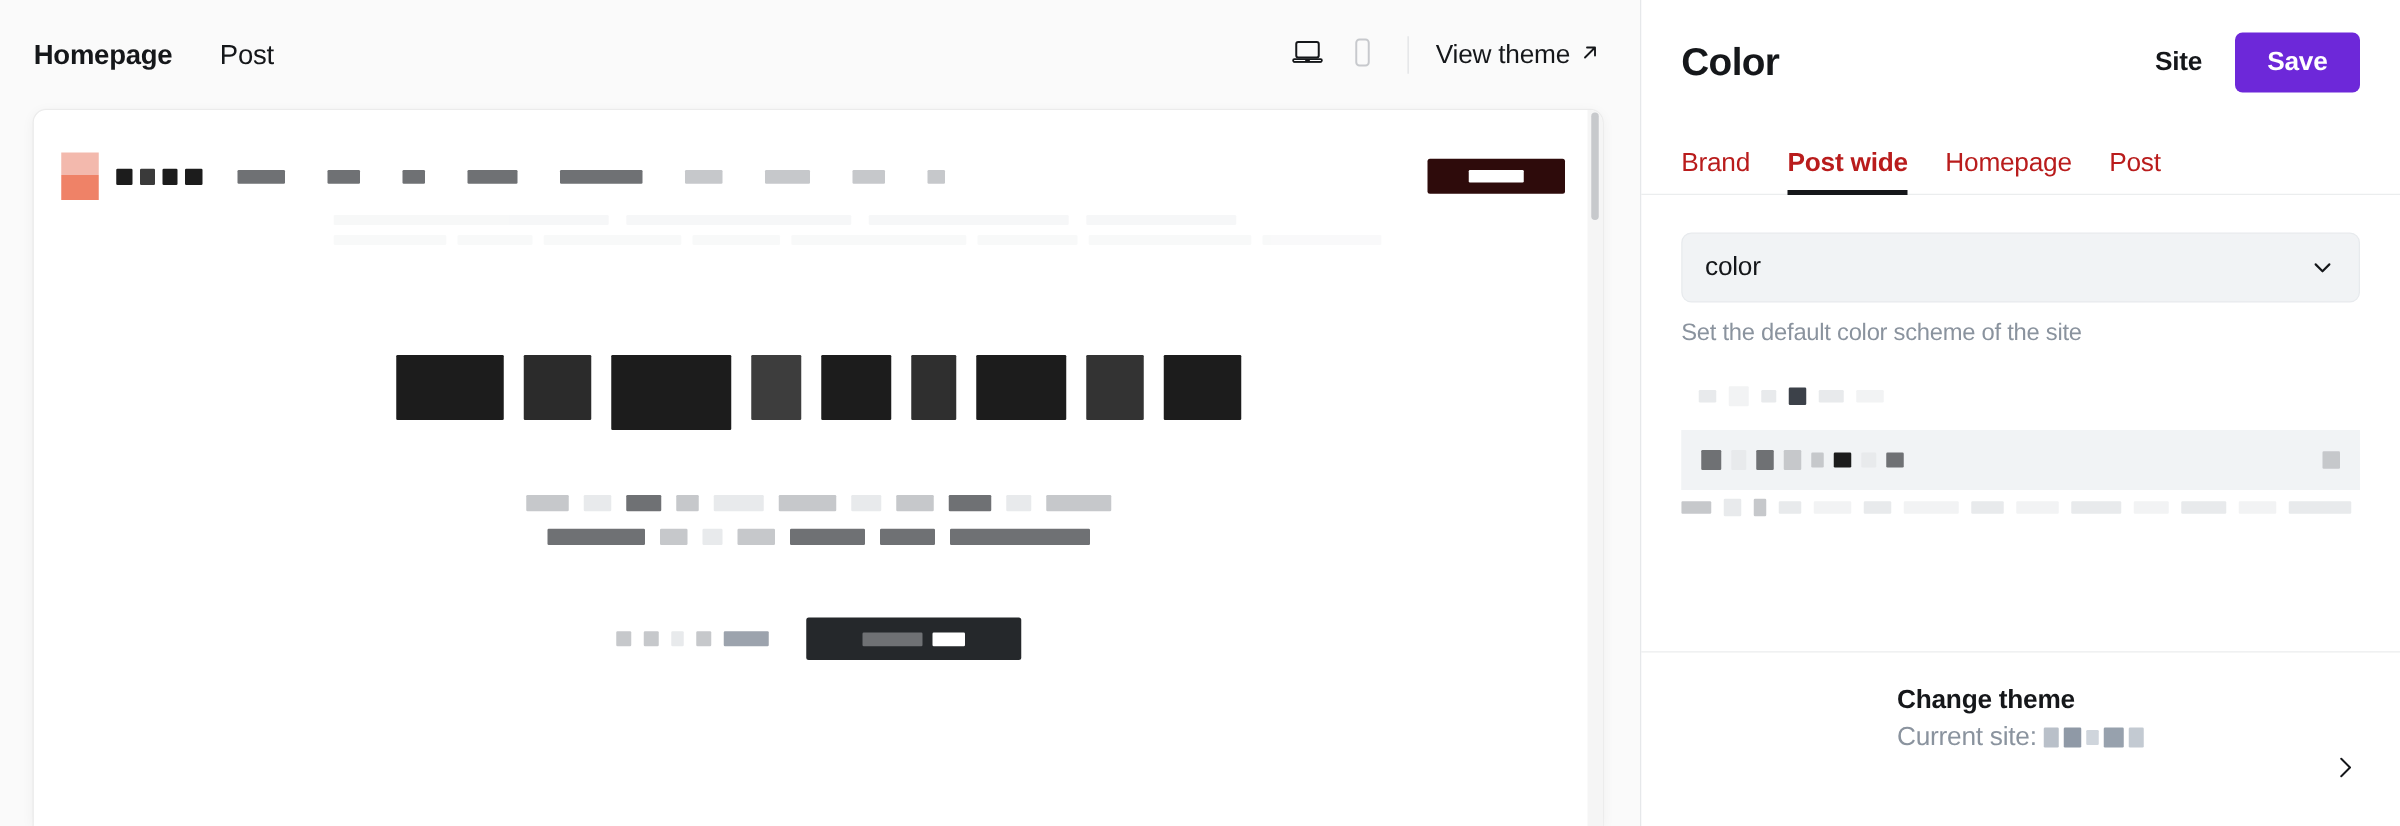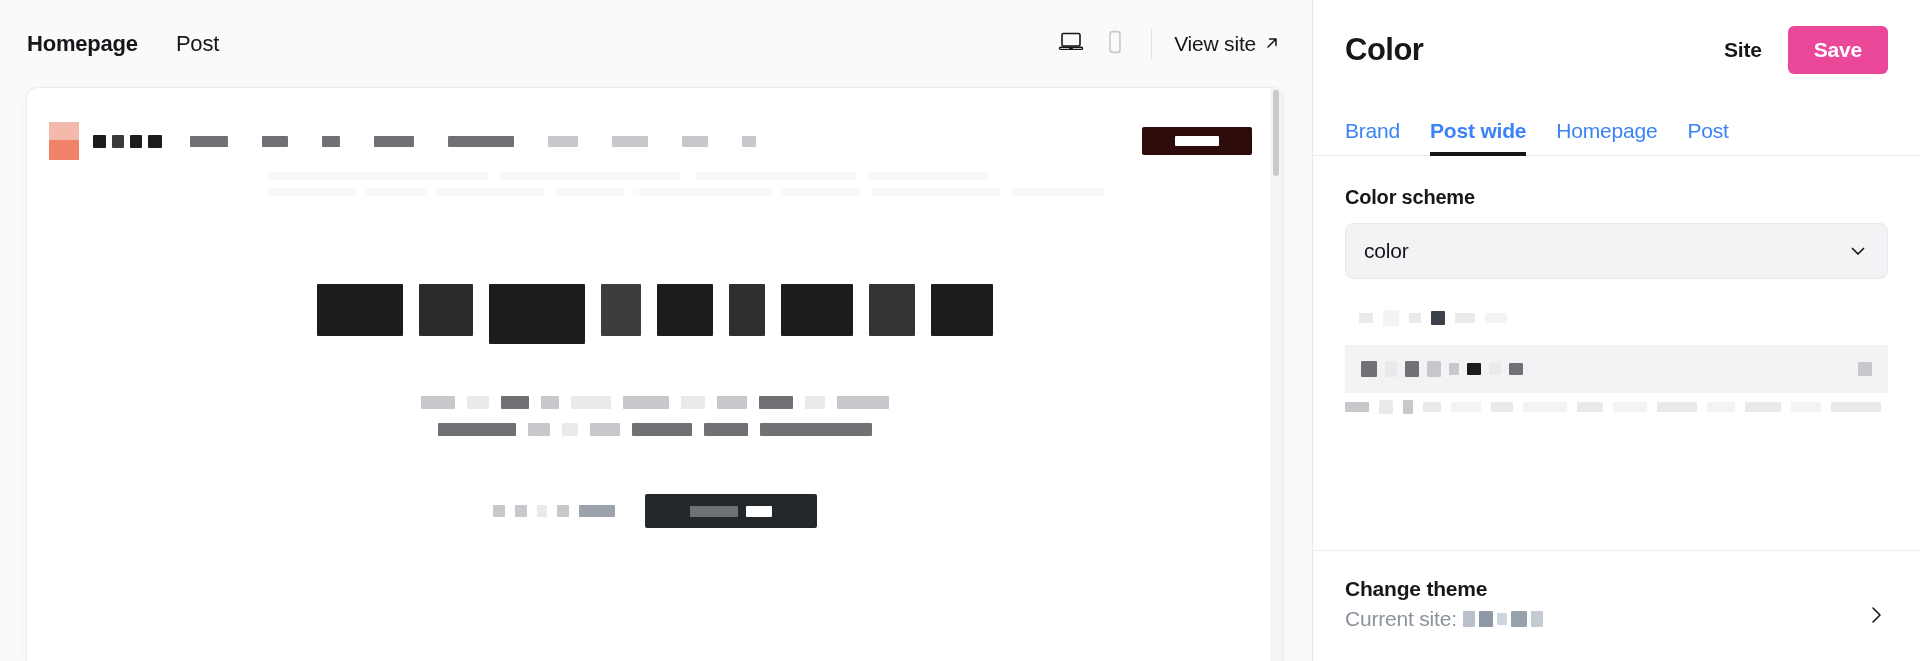--- a/index.html
+++ b/index.html
@@ -130,32 +130,32 @@
   .panel-title {
     font-size: 31px; font-weight: 700; color: #15171a; letter-spacing: -0.5px;
   }
   .panel-head-actions { margin-left: auto; display: flex; align-items: center; gap: 22px; }
   .btn-close {
     background: none; border: none; font-family: inherit;
     font-size: 21px; font-weight: 600; color: #15171a; cursor: pointer;
     letter-spacing: -0.2px; padding: 8px 4px;
   }
   .btn-save {
-    background: #ec4899; color: #fff; border: none; font-family: inherit;
+    background: #6d28d9; color: #fff; border: none; font-family: inherit;
     font-size: 21px; font-weight: 700; letter-spacing: -0.2px;
     padding: 12px 26px; border-radius: 6px; cursor: pointer;
   }
 
   .panel-tabs {
     display: flex; align-items: flex-end; gap: 30px;
     padding: 0 32px; height: 56px;
     border-bottom: 1px solid #ebedee;
   }
   .panel-tab {
-    font-size: 21px; color: #3b82f6; padding-bottom: 12px;
+    font-size: 21px; color: #b91c1c; padding-bottom: 12px;
     cursor: pointer; position: relative; letter-spacing: -0.2px;
   }
   .panel-tab.active { font-weight: 700; }
   .panel-tab.active::after {
     content: ""; position: absolute; left: 0; right: 0; bottom: -1px;
     height: 4px; background: #15171a;
   }
 
   .panel-body { flex: 1; padding: 30px 32px 0 32px; overflow: hidden; position: relative; }
   .field-label {
@@ -177,21 +177,21 @@
   .redacted-setting .row-a { height: 34px; display: flex; align-items: center; gap: 10px; padding-left: 14px; }
   .redacted-setting .row-b {
     margin-top: 10px; height: 48px; background: #f1f3f5;
     display: flex; align-items: center; gap: 8px; padding: 0 16px;
   }
   .redacted-setting .row-c { margin-top: 4px; height: 20px; display: flex; align-items: center; gap: 10px; overflow: hidden; }
 
   .change-theme {
     border-top: 1px solid #ebedee;
     padding: 26px 32px 30px 32px;
-    display: flex; align-items: flex-end; cursor: pointer;
+    display: flex; align-items: center; cursor: pointer; flex-direction: column;
   }
   .ct-texts { display: flex; flex-direction: column; gap: 6px; }
   .ct-title { font-size: 21px; font-weight: 700; color: #15171a; letter-spacing: -0.2px; }
   .ct-current { font-size: 21px; color: #8a939e; letter-spacing: -0.2px; display: flex; align-items: center; gap: 6px; }
   .ct-chevron { margin-left: auto; }
 </style>
 </head>
 <body>
 
 <div class="app">
@@ -217,21 +217,21 @@
         </div>
         <div class="device-btn inactive">
           <span>
             <svg width="18" height="24" viewBox="0 0 18 24" fill="none">
               <rect x="4" y="1.6" width="10" height="20.8" rx="2.6" stroke="#8b9097" stroke-width="1.6"></rect>
             </svg>
           </span>
         </div>
         <div class="topbar-divider"></div>
         <div class="view-site">
-          <span>View site</span>
+          <span>View theme</span>
           <span>
             <svg width="16" height="16" viewBox="0 0 16 16" fill="none">
               <path d="M4 12L12 4M12 4H5.6M12 4v6.4" stroke="#15171a" stroke-width="1.5" stroke-linecap="round" stroke-linejoin="round"></path>
             </svg>
           </span>
         </div>
       </div>
     </div>
 
     <div class="preview-wrap">
@@ -349,29 +349,29 @@
     </div>
 
     <div class="panel-tabs">
       <div class="panel-tab">Brand</div>
       <div class="panel-tab active">Post wide</div>
       <div class="panel-tab">Homepage</div>
       <div class="panel-tab">Post</div>
     </div>
 
     <div class="panel-body">
-      <div class="field-label">Color scheme</div>
       <div class="select-box">
         <span class="select-value">color</span>
         <span class="select-chevron">
           <svg width="22" height="22" viewBox="0 0 22 22" fill="none">
             <path d="M5.5 8.5L11 14l5.5-5.5" stroke="#15171a" stroke-width="1.7" stroke-linecap="round" stroke-linejoin="round"></path>
           </svg>
         </span>
       </div>
+      <div class="field-hint">Set the default color scheme of the site</div>
 
       <div class="redacted-setting">
         <div class="row-a">
           <span class="px px-xl" style="width:14px;height:10px"></span>
           <span class="px px-f" style="width:16px;height:16px"></span>
           <span class="px px-xl" style="width:12px;height:10px"></span>
           <span class="px" style="width:14px;height:14px;background:#3c4149"></span>
           <span class="px px-xl" style="width:20px;height:10px"></span>
           <span class="px px-f" style="width:22px;height:10px"></span>
         </div>

